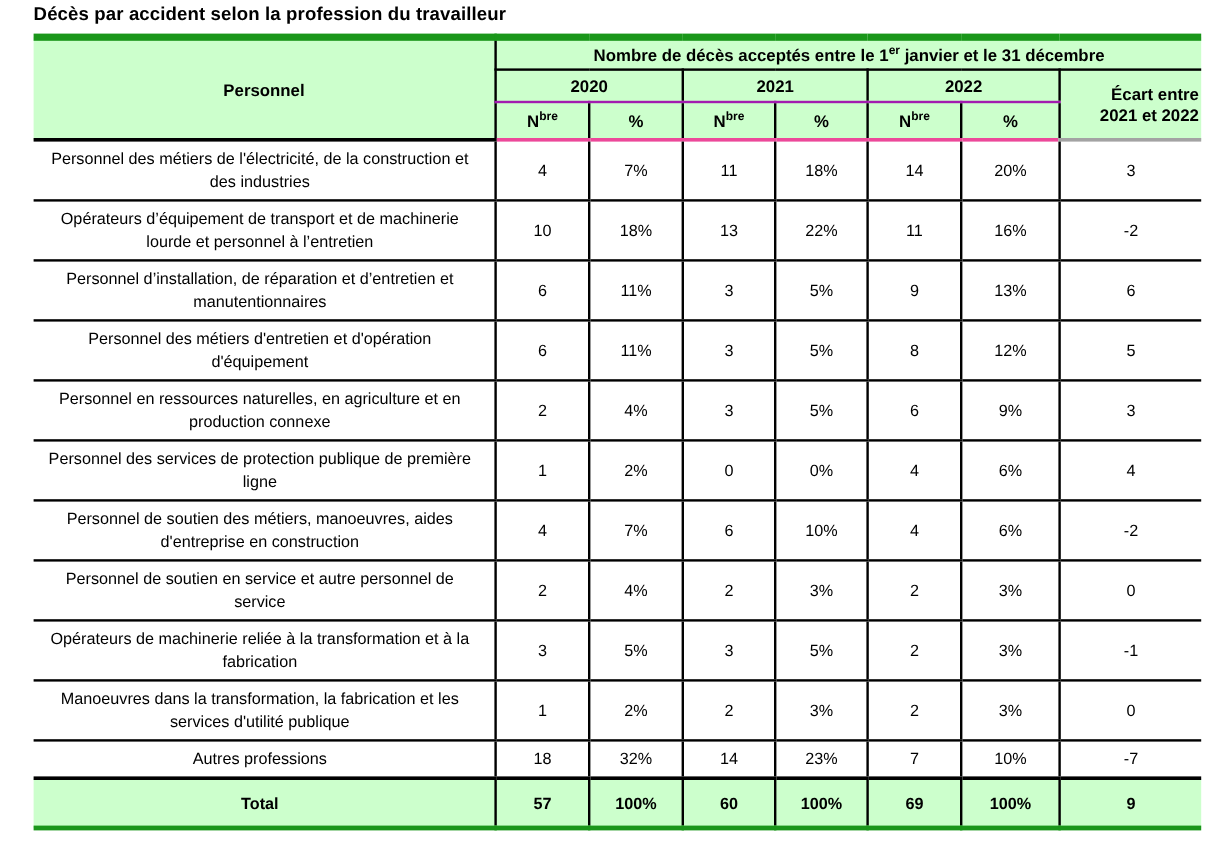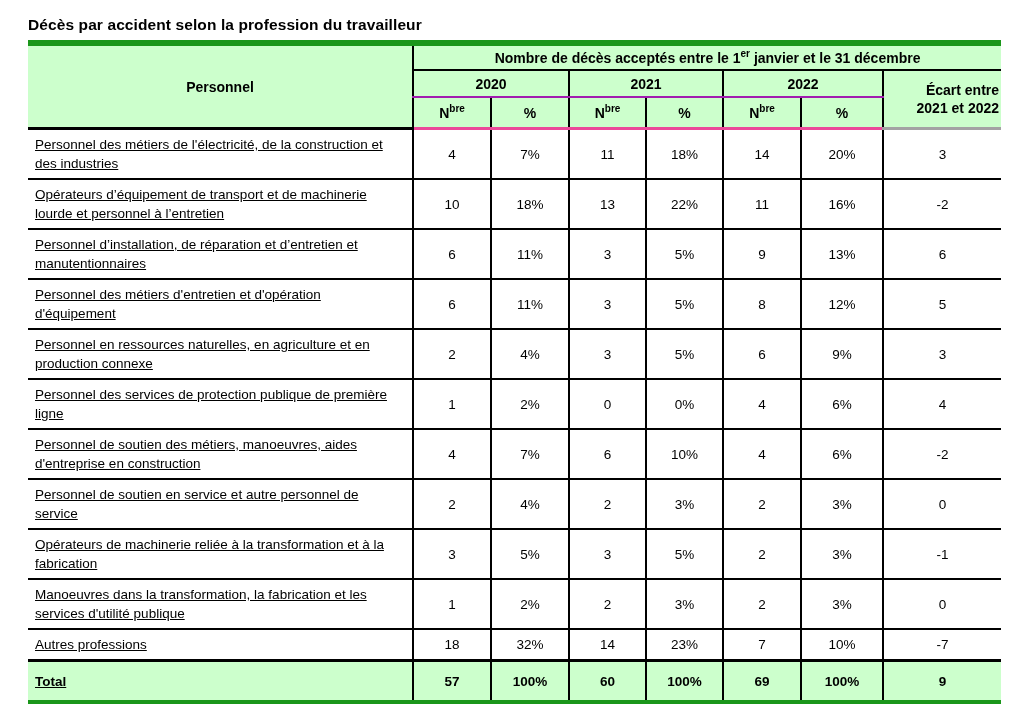--- a/index.html
+++ b/index.html
@@ -6,21 +6,21 @@
     margin: 0;
     padding: 0;
     background: #ffffff;
     font-family: "Liberation Sans", "DejaVu Sans", sans-serif;
     color: #000000;
   }
   .page {
     width: 1024px;
     height: 704px;
     box-sizing: border-box;
-    padding: 16px 24px 0 28px;
+    padding: 4px 24px 0 28px;
     background: #ffffff;
   }
   .title {
     font-size: 15.5px;
     font-weight: bold;
     margin: 0 0 6px 0;
     letter-spacing: 0.1px;
   }
   table.stats {
     border-collapse: collapse;
@@ -62,24 +62,23 @@
     line-height: 0;
   }
 
   td {
     font-size: 13.5px;
     vertical-align: middle;
     border-bottom: 2px solid #000;
     background: #ffffff;
   }
   td.prof {
-    text-align: left;
+    text-align: center;
     padding: 5px 14px 5px 7px;
     line-height: 19px;
-    text-decoration: underline;
   }
   td.num {
     text-align: center;
     padding: 5px 2px;
     line-height: 19px;
   }
   tr.total-row td {
     background: #ccffcc;
     font-weight: bold;
     border-top: 3px solid #000;

